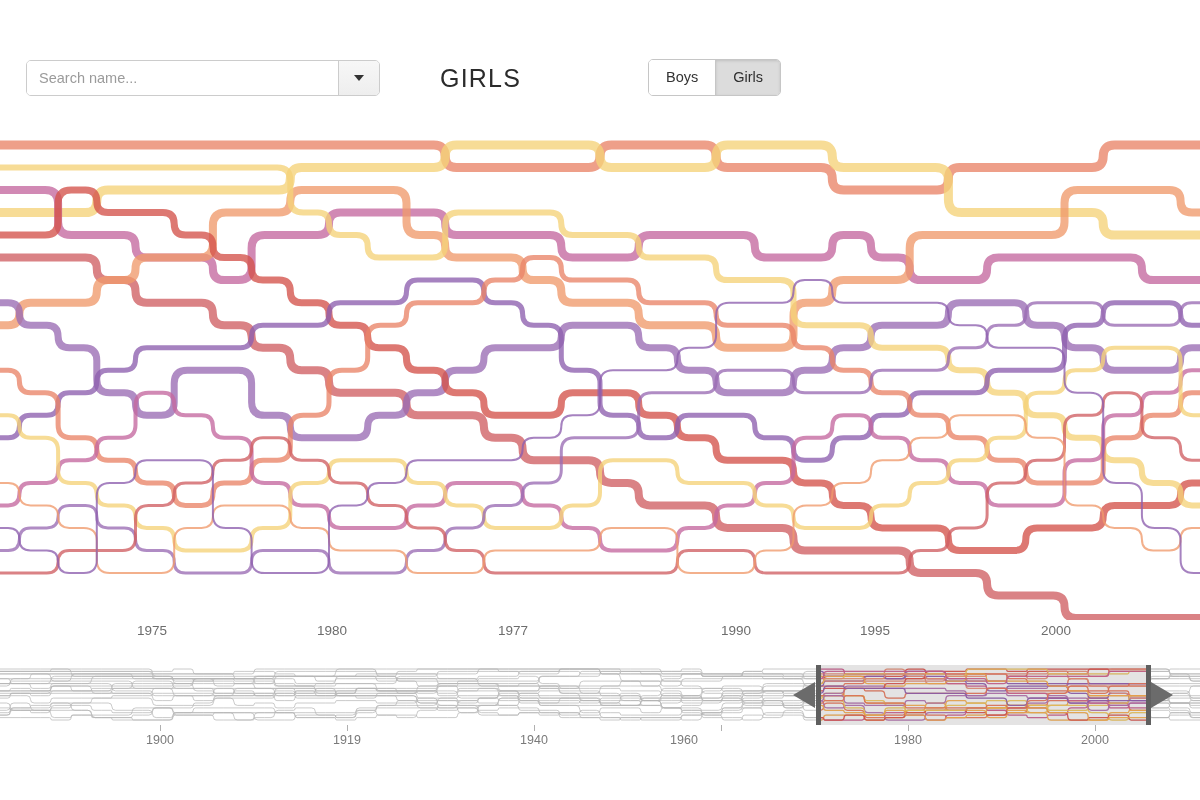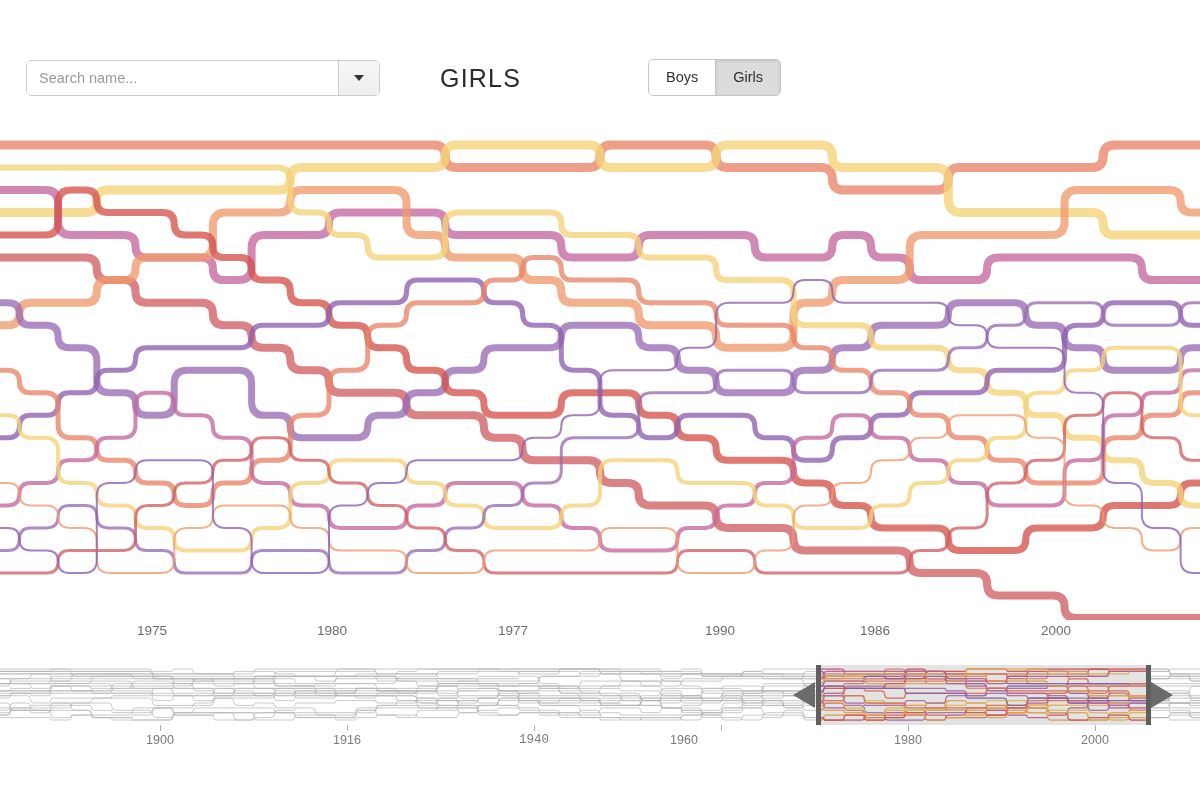--- a/index.html
+++ b/index.html
@@ -228,22 +228,22 @@
       <path d="M 0.0 443.0 L 38.7 443.0 L 46.8 443.0 Q 58.1 443.0 58.1 431.7 L 58.1 431.7 Q 58.1 420.4 69.3 420.4 L 77.4 420.4 L 116.1 420.4 L 122.5 420.4 Q 135.5 420.4 135.5 407.4 L 135.5 388.4 Q 135.5 375.4 148.5 375.4 L 154.8 375.4 L 162.9 375.4 Q 174.2 375.4 174.2 364.1 L 174.2 364.1 Q 174.2 352.9 185.5 352.9 L 193.5 352.9 L 201.6 352.9 Q 212.9 352.9 212.9 341.6 L 212.9 341.6 Q 212.9 330.3 224.2 330.3 L 232.3 330.3 L 240.4 330.3 Q 251.6 330.3 251.6 319.1 L 251.6 319.1 Q 251.6 307.8 262.9 307.8 L 271.0 307.8 L 279.1 307.8 Q 290.3 307.8 290.3 319.1 L 290.3 319.1 Q 290.3 330.3 301.6 330.3 L 309.7 330.3 L 317.8 330.3 Q 329.0 330.3 329.0 341.6 L 329.0 341.6 Q 329.0 352.9 340.3 352.9 L 348.4 352.9 L 356.5 352.9 Q 367.7 352.9 367.7 364.1 L 367.7 364.1 Q 367.7 375.4 379.0 375.4 L 387.1 375.4 L 395.2 375.4 Q 406.5 375.4 406.5 386.6 L 406.5 386.6 Q 406.5 397.9 417.7 397.9 L 425.8 397.9 L 433.9 397.9 Q 445.2 397.9 445.2 409.2 L 445.2 409.2 Q 445.2 420.4 456.4 420.4 L 464.5 420.4 L 472.6 420.4 Q 483.9 420.4 483.9 431.7 L 483.9 431.7 Q 483.9 443.0 495.1 443.0 L 503.2 443.0 L 541.9 443.0 L 580.6 443.0 L 619.4 443.0 L 658.1 443.0 L 666.2 443.0 Q 677.4 443.0 677.4 431.7 L 677.4 431.7 Q 677.4 420.4 688.7 420.4 L 696.8 420.4 L 735.5 420.4 L 743.6 420.4 Q 754.8 420.4 754.8 431.7 L 754.8 431.7 Q 754.8 443.0 766.1 443.0 L 774.2 443.0 L 812.9 443.0 L 851.6 443.0 L 890.3 443.0 L 898.4 443.0 Q 909.7 443.0 909.7 431.7 L 909.7 431.7 Q 909.7 420.4 920.9 420.4 L 929.0 420.4 L 937.1 420.4 Q 948.4 420.4 948.4 409.2 L 948.4 409.2 Q 948.4 397.9 959.6 397.9 L 967.7 397.9 L 974.1 397.9 Q 987.1 397.9 987.1 384.9 L 987.1 365.9 Q 987.1 352.9 1000.1 352.9 L 1006.5 352.9 L 1014.5 352.9 Q 1025.8 352.9 1025.8 341.6 L 1025.8 341.6 Q 1025.8 330.3 1037.1 330.3 L 1045.2 330.3 L 1051.5 330.3 Q 1064.5 330.3 1064.5 317.3 L 1064.5 298.3 Q 1064.5 285.3 1077.5 285.3 L 1083.9 285.3 L 1092.0 285.3 Q 1103.2 285.3 1103.2 274.0 L 1103.2 274.0 Q 1103.2 262.8 1114.5 262.8 L 1122.6 262.8 L 1128.9 262.8 Q 1141.9 262.8 1141.9 275.8 L 1141.9 294.8 Q 1141.9 307.8 1154.9 307.8 L 1161.3 307.8 L 1169.4 307.8 Q 1180.6 307.8 1180.6 319.1 L 1180.6 319.1 Q 1180.6 330.3 1191.9 330.3 L 1200.0 330.3" fill="none" stroke="#cf5f63" stroke-width="3" stroke-linecap="round" stroke-linejoin="round" opacity="0.78"></path>
       <path d="M 0.0 352.9 L 8.1 352.9 Q 19.4 352.9 19.4 364.1 L 19.4 364.1 Q 19.4 375.4 30.6 375.4 L 38.7 375.4 L 46.8 375.4 Q 58.1 375.4 58.1 386.6 L 58.1 386.6 Q 58.1 397.9 69.3 397.9 L 77.4 397.9 L 83.8 397.9 Q 96.8 397.9 96.8 410.9 L 96.8 430.0 Q 96.8 443.0 109.8 443.0 L 116.1 443.0 L 154.8 443.0 L 161.2 443.0 Q 174.2 443.0 174.2 430.0 L 174.2 410.9 Q 174.2 397.9 187.2 397.9 L 193.5 397.9 L 201.6 397.9 Q 212.9 397.9 212.9 386.6 L 212.9 386.6 Q 212.9 375.4 224.2 375.4 L 232.3 375.4 L 271.0 375.4 L 279.1 375.4 Q 290.3 375.4 290.3 386.6 L 290.3 386.6 Q 290.3 397.9 301.6 397.9 L 309.7 397.9 L 317.8 397.9 Q 329.0 397.9 329.0 409.2 L 329.0 409.2 Q 329.0 420.4 340.3 420.4 L 348.4 420.4 L 387.1 420.4 L 395.2 420.4 Q 406.5 420.4 406.5 431.7 L 406.5 431.7 Q 406.5 443.0 417.7 443.0 L 425.8 443.0 L 464.5 443.0 L 472.6 443.0 Q 483.9 443.0 483.9 431.7 L 483.9 431.7 Q 483.9 420.4 495.1 420.4 L 503.2 420.4 L 541.9 420.4 L 580.6 420.4 L 588.7 420.4 Q 600.0 420.4 600.0 409.2 L 600.0 409.2 Q 600.0 397.9 611.3 397.9 L 619.4 397.9 L 658.1 397.9 L 664.4 397.9 Q 677.4 397.9 677.4 410.9 L 677.4 430.0 Q 677.4 443.0 690.4 443.0 L 696.8 443.0 L 735.5 443.0 L 743.6 443.0 Q 754.8 443.0 754.8 431.7 L 754.8 431.7 Q 754.8 420.4 766.1 420.4 L 774.2 420.4 L 780.5 420.4 Q 793.5 420.4 793.5 407.4 L 793.5 388.4 Q 793.5 375.4 806.5 375.4 L 812.9 375.4 L 821.0 375.4 Q 832.3 375.4 832.3 364.1 L 832.3 364.1 Q 832.3 352.9 843.5 352.9 L 851.6 352.9 L 859.7 352.9 Q 871.0 352.9 871.0 341.6 L 871.0 341.6 Q 871.0 330.3 882.2 330.3 L 890.3 330.3 L 898.4 330.3 Q 909.7 330.3 909.7 319.1 L 909.7 319.1 Q 909.7 307.8 920.9 307.8 L 929.0 307.8 L 937.1 307.8 Q 948.4 307.8 948.4 296.5 L 948.4 296.5 Q 948.4 285.3 959.6 285.3 L 967.7 285.3 L 1006.5 285.3 L 1014.5 285.3 Q 1025.8 285.3 1025.8 296.5 L 1025.8 296.5 Q 1025.8 307.8 1037.1 307.8 L 1045.2 307.8 L 1051.5 307.8 Q 1064.5 307.8 1064.5 320.8 L 1064.5 362.4 Q 1064.5 375.4 1077.5 375.4 L 1083.9 375.4 L 1092.0 375.4 Q 1103.2 375.4 1103.2 386.6 L 1103.2 386.6 Q 1103.2 397.9 1114.5 397.9 L 1122.6 397.9 L 1130.7 397.9 Q 1141.9 397.9 1141.9 409.2 L 1141.9 409.2 Q 1141.9 420.4 1153.2 420.4 L 1161.3 420.4 L 1169.4 420.4 Q 1180.6 420.4 1180.6 409.2 L 1180.6 409.2 Q 1180.6 397.9 1191.9 397.9 L 1200.0 397.9" fill="none" stroke="#ef9a6c" stroke-width="2" stroke-linecap="round" stroke-linejoin="round" opacity="0.78"></path>
       <path d="M 0.0 397.9 L 8.1 397.9 Q 19.4 397.9 19.4 409.2 L 19.4 409.2 Q 19.4 420.4 30.6 420.4 L 38.7 420.4 L 46.8 420.4 Q 58.1 420.4 58.1 431.7 L 58.1 431.7 Q 58.1 443.0 69.3 443.0 L 77.4 443.0 L 83.8 443.0 Q 96.8 443.0 96.8 430.0 L 96.8 365.9 Q 96.8 352.9 109.8 352.9 L 116.1 352.9 L 124.2 352.9 Q 135.5 352.9 135.5 341.6 L 135.5 341.6 Q 135.5 330.3 146.7 330.3 L 154.8 330.3 L 193.5 330.3 L 199.9 330.3 Q 212.9 330.3 212.9 343.3 L 212.9 384.9 Q 212.9 397.9 225.9 397.9 L 232.3 397.9 L 238.6 397.9 Q 251.6 397.9 251.6 410.9 L 251.6 430.0 Q 251.6 443.0 264.6 443.0 L 271.0 443.0 L 309.7 443.0 L 316.0 443.0 Q 329.0 443.0 329.0 430.0 L 329.0 388.4 Q 329.0 375.4 342.0 375.4 L 348.4 375.4 L 356.5 375.4 Q 367.7 375.4 367.7 364.1 L 367.7 364.1 Q 367.7 352.9 379.0 352.9 L 387.1 352.9 L 395.2 352.9 Q 406.5 352.9 406.5 341.6 L 406.5 341.6 Q 406.5 330.3 417.7 330.3 L 425.8 330.3 L 464.5 330.3 L 503.2 330.3 L 511.3 330.3 Q 522.6 330.3 522.6 319.1 L 522.6 319.1 Q 522.6 307.8 533.8 307.8 L 541.9 307.8 L 550.0 307.8 Q 561.3 307.8 561.3 296.5 L 561.3 296.5 Q 561.3 285.3 572.6 285.3 L 580.6 285.3 L 587.0 285.3 Q 600.0 285.3 600.0 272.3 L 600.0 253.2 Q 600.0 240.2 613.0 240.2 L 619.4 240.2 L 658.1 240.2 L 666.2 240.2 Q 677.4 240.2 677.4 229.0 L 677.4 229.0 Q 677.4 217.7 688.7 217.7 L 696.8 217.7 L 703.1 217.7 Q 716.1 217.7 716.1 204.7 L 716.1 185.7 Q 716.1 172.7 729.1 172.7 L 735.5 172.7 L 774.2 172.7 L 782.3 172.7 Q 793.5 172.7 793.5 161.4 L 793.5 161.4 Q 793.5 150.1 804.8 150.1 L 812.9 150.1 L 821.0 150.1 Q 832.3 150.1 832.3 161.4 L 832.3 161.4 Q 832.3 172.7 843.5 172.7 L 851.6 172.7 L 890.3 172.7 L 929.0 172.7 L 937.1 172.7 Q 948.4 172.7 948.4 183.9 L 948.4 183.9 Q 948.4 195.2 959.6 195.2 L 967.7 195.2 L 975.8 195.2 Q 987.1 195.2 987.1 206.5 L 987.1 206.5 Q 987.1 217.7 998.4 217.7 L 1006.5 217.7 L 1045.2 217.7 L 1051.5 217.7 Q 1064.5 217.7 1064.5 230.7 L 1064.5 249.8 Q 1064.5 262.8 1077.5 262.8 L 1083.9 262.8 L 1090.2 262.8 Q 1103.2 262.8 1103.2 275.8 L 1103.2 339.9 Q 1103.2 352.9 1116.2 352.9 L 1122.6 352.9 L 1128.9 352.9 Q 1141.9 352.9 1141.9 365.9 L 1141.9 384.9 Q 1141.9 397.9 1154.9 397.9 L 1161.3 397.9 L 1167.6 397.9 Q 1180.6 397.9 1180.6 410.9 L 1180.6 430.0 Q 1180.6 443.0 1193.6 443.0 L 1200.0 443.0" fill="none" stroke="#8d5fae" stroke-width="2" stroke-linecap="round" stroke-linejoin="round" opacity="0.78"></path>
     </svg>
 </div>
 
 <div id="main-axis">
     <div class="axis-tick-label" style="left: 152px;">1975</div>
     <div class="axis-tick-label" style="left: 332px;">1980</div>
     <div class="axis-tick-label" style="left: 513px;">1977</div>
-    <div class="axis-tick-label" style="left: 720px;">1990</div>
-    <div class="axis-tick-label" style="left: 875px;">1986</div>
+    <div class="axis-tick-label" style="left: 736px;">1990</div>
+    <div class="axis-tick-label" style="left: 875px;">1995</div>
     <div class="axis-tick-label" style="left: 1056px;">2000</div>
   </div>
 
 <div id="minimap">
   <svg id="mini-svg" width="1200" height="60">
       <rect x="818" y="0" width="330" height="60" fill="#efeeee"></rect>
       <path d="M 0.0 38.0 L 6.5 38.0 Q 10.2 38.0 10.2 41.6 L 10.2 41.6 Q 10.2 45.3 13.8 45.3 L 20.3 45.3 L 40.7 45.3 L 61.0 45.3 L 81.4 45.3 L 87.9 45.3 Q 91.5 45.3 91.5 48.9 L 91.5 48.9 Q 91.5 52.6 95.2 52.6 L 101.7 52.6 L 122.0 52.6 L 131.0 52.6 Q 132.2 52.6 132.2 53.8 L 132.2 53.8 Q 132.2 55.0 133.4 55.0 L 142.4 55.0 L 162.7 55.0 L 169.2 55.0 Q 172.9 55.0 172.9 51.4 L 172.9 51.4 Q 172.9 47.7 176.5 47.7 L 183.1 47.7 L 203.4 47.7 L 223.7 47.7 L 230.3 47.7 Q 233.9 47.7 233.9 51.4 L 233.9 51.4 Q 233.9 55.0 237.5 55.0 L 244.1 55.0 L 253.0 55.0 Q 254.2 55.0 254.2 53.8 L 254.2 53.8 Q 254.2 52.6 255.5 52.6 L 264.4 52.6 L 270.9 52.6 Q 274.6 52.6 274.6 48.9 L 274.6 48.9 Q 274.6 45.3 278.2 45.3 L 284.7 45.3 L 293.7 45.3 Q 294.9 45.3 294.9 44.1 L 294.9 44.1 Q 294.9 42.9 296.1 42.9 L 305.1 42.9 L 311.6 42.9 Q 315.3 42.9 315.3 46.5 L 315.3 46.5 Q 315.3 50.1 318.9 50.1 L 325.4 50.1 L 334.4 50.1 Q 335.6 50.1 335.6 51.4 L 335.6 51.4 Q 335.6 52.6 336.8 52.6 L 345.8 52.6 L 353.5 52.6 Q 355.9 52.6 355.9 50.1 L 355.9 50.1 Q 355.9 47.7 358.4 47.7 L 366.1 47.7 L 372.6 47.7 Q 376.3 47.7 376.3 44.1 L 376.3 44.1 Q 376.3 40.4 379.9 40.4 L 386.4 40.4 L 406.8 40.4 L 427.1 40.4 L 433.6 40.4 Q 437.3 40.4 437.3 36.8 L 437.3 36.8 Q 437.3 33.1 440.9 33.1 L 447.5 33.1 L 456.4 33.1 Q 457.6 33.1 457.6 31.9 L 457.6 31.9 Q 457.6 30.7 458.8 30.7 L 467.8 30.7 L 488.1 30.7 L 508.5 30.7 L 516.2 30.7 Q 518.6 30.7 518.6 33.1 L 518.6 33.1 Q 518.6 35.6 521.1 35.6 L 528.8 35.6 L 536.6 35.6 Q 539.0 35.6 539.0 38.0 L 539.0 38.0 Q 539.0 40.4 541.4 40.4 L 549.2 40.4 L 569.5 40.4 L 589.8 40.4 L 610.2 40.4 L 630.5 40.4 L 637.0 40.4 Q 640.7 40.4 640.7 36.8 L 640.7 36.8 Q 640.7 33.1 644.3 33.1 L 650.8 33.1 L 659.8 33.1 Q 661.0 33.1 661.0 31.9 L 661.0 31.9 Q 661.0 30.7 662.2 30.7 L 671.2 30.7 L 691.5 30.7 L 699.3 30.7 Q 701.7 30.7 701.7 33.1 L 701.7 33.1 Q 701.7 35.6 704.1 35.6 L 711.9 35.6 L 720.8 35.6 Q 722.0 35.6 722.0 34.4 L 722.0 34.4 Q 722.0 33.1 723.2 33.1 L 732.2 33.1 L 741.2 33.1 Q 742.4 33.1 742.4 31.9 L 742.4 31.9 Q 742.4 30.7 743.6 30.7 L 752.5 30.7 L 760.3 30.7 Q 762.7 30.7 762.7 33.1 L 762.7 33.1 Q 762.7 35.6 765.1 35.6 L 772.9 35.6 L 780.6 35.6 Q 783.1 35.6 783.1 38.0 L 783.1 38.0 Q 783.1 40.4 785.5 40.4 L 793.2 40.4 L 801.0 40.4 Q 803.4 40.4 803.4 42.9 L 803.4 42.9 Q 803.4 45.3 805.8 45.3 L 813.6 45.3 L 820.1 45.3 Q 823.7 45.3 823.7 41.6 L 823.7 41.6 Q 823.7 38.0 827.4 38.0 L 833.9 38.0 L 840.4 38.0 Q 844.1 38.0 844.1 41.6 L 844.1 41.6 Q 844.1 45.3 847.7 45.3 L 854.2 45.3 L 860.8 45.3 Q 864.4 45.3 864.4 48.9 L 864.4 48.9 Q 864.4 52.6 868.0 52.6 L 874.6 52.6 L 883.5 52.6 Q 884.7 52.6 884.7 51.4 L 884.7 51.4 Q 884.7 50.1 886.0 50.1 L 894.9 50.1 L 902.7 50.1 Q 905.1 50.1 905.1 47.7 L 905.1 47.7 Q 905.1 45.3 907.5 45.3 L 915.3 45.3 L 923.0 45.3 Q 925.4 45.3 925.4 47.7 L 925.4 47.7 Q 925.4 50.1 927.9 50.1 L 935.6 50.1 L 944.5 50.1 Q 945.8 50.1 945.8 51.4 L 945.8 51.4 Q 945.8 52.6 947.0 52.6 L 955.9 52.6 L 976.3 52.6 L 985.2 52.6 Q 986.4 52.6 986.4 51.4 L 986.4 51.4 Q 986.4 50.1 987.7 50.1 L 996.6 50.1 L 1005.6 50.1 Q 1006.8 50.1 1006.8 48.9 L 1006.8 48.9 Q 1006.8 47.7 1008.0 47.7 L 1016.9 47.7 L 1023.5 47.7 Q 1027.1 47.7 1027.1 44.1 L 1027.1 44.1 Q 1027.1 40.4 1030.8 40.4 L 1037.3 40.4 L 1045.0 40.4 Q 1047.5 40.4 1047.5 38.0 L 1047.5 38.0 Q 1047.5 35.6 1049.9 35.6 L 1057.6 35.6 L 1078.0 35.6 L 1086.9 35.6 Q 1088.1 35.6 1088.1 34.4 L 1088.1 34.4 Q 1088.1 33.1 1089.3 33.1 L 1098.3 33.1 L 1106.0 33.1 Q 1108.5 33.1 1108.5 35.6 L 1108.5 35.6 Q 1108.5 38.0 1110.9 38.0 L 1118.6 38.0 L 1125.2 38.0 Q 1128.8 38.0 1128.8 41.6 L 1128.8 41.6 Q 1128.8 45.3 1132.5 45.3 L 1139.0 45.3 L 1145.5 45.3 Q 1149.2 45.3 1149.2 48.9 L 1149.2 48.9 Q 1149.2 52.6 1152.8 52.6 L 1159.3 52.6 L 1168.3 52.6 Q 1169.5 52.6 1169.5 51.4 L 1169.5 51.4 Q 1169.5 50.1 1170.7 50.1 L 1179.7 50.1 L 1188.6 50.1 Q 1189.8 50.1 1189.8 48.9 L 1189.8 48.9 Q 1189.8 47.7 1191.0 47.7 L 1200.0 47.7" fill="none" stroke="#b5b5b5" stroke-width="0.85" opacity="0.85"></path>
       <path d="M 0.0 52.6 L 20.3 52.6 L 40.7 52.6 L 49.6 52.6 Q 50.8 52.6 50.8 53.8 L 50.8 53.8 Q 50.8 55.0 52.1 55.0 L 61.0 55.0 L 68.8 55.0 Q 71.2 55.0 71.2 52.6 L 71.2 52.6 Q 71.2 50.1 73.6 50.1 L 81.4 50.1 L 90.3 50.1 Q 91.5 50.1 91.5 51.4 L 91.5 51.4 Q 91.5 52.6 92.7 52.6 L 101.7 52.6 L 122.0 52.6 L 131.0 52.6 Q 132.2 52.6 132.2 51.4 L 132.2 51.4 Q 132.2 50.1 133.4 50.1 L 142.4 50.1 L 148.9 50.1 Q 152.5 50.1 152.5 46.5 L 152.5 46.5 Q 152.5 42.9 156.2 42.9 L 162.7 42.9 L 169.2 42.9 Q 172.9 42.9 172.9 46.5 L 172.9 46.5 Q 172.9 50.1 176.5 50.1 L 183.1 50.1 L 203.4 50.1 L 211.1 50.1 Q 213.6 50.1 213.6 52.6 L 213.6 52.6 Q 213.6 55.0 216.0 55.0 L 223.7 55.0 L 244.1 55.0 L 250.6 55.0 Q 254.2 55.0 254.2 51.4 L 254.2 51.4 Q 254.2 47.7 257.9 47.7 L 264.4 47.7 L 284.7 47.7 L 292.5 47.7 Q 294.9 47.7 294.9 50.1 L 294.9 50.1 Q 294.9 52.6 297.3 52.6 L 305.1 52.6 L 325.4 52.6 L 334.4 52.6 Q 335.6 52.6 335.6 51.4 L 335.6 51.4 Q 335.6 50.1 336.8 50.1 L 345.8 50.1 L 352.3 50.1 Q 355.9 50.1 355.9 46.5 L 355.9 46.5 Q 355.9 42.9 359.6 42.9 L 366.1 42.9 L 386.4 42.9 L 406.8 42.9 L 427.1 42.9 L 447.5 42.9 L 454.0 42.9 Q 457.6 42.9 457.6 39.2 L 457.6 39.2 Q 457.6 35.6 461.3 35.6 L 467.8 35.6 L 476.8 35.6 Q 478.0 35.6 478.0 34.4 L 478.0 34.4 Q 478.0 33.1 479.2 33.1 L 488.1 33.1 L 494.7 33.1 Q 498.3 33.1 498.3 29.5 L 498.3 29.5 Q 498.3 25.9 501.9 25.9 L 508.5 25.9 L 515.0 25.9 Q 518.6 25.9 518.6 29.5 L 518.6 29.5 Q 518.6 33.1 522.3 33.1 L 528.8 33.1 L 536.6 33.1 Q 539.0 33.1 539.0 35.6 L 539.0 35.6 Q 539.0 38.0 541.4 38.0 L 549.2 38.0 L 569.5 38.0 L 578.4 38.0 Q 579.7 38.0 579.7 36.8 L 579.7 36.8 Q 579.7 35.6 580.9 35.6 L 589.8 35.6 L 598.8 35.6 Q 600.0 35.6 600.0 36.8 L 600.0 36.8 Q 600.0 38.0 601.2 38.0 L 610.2 38.0 L 616.7 38.0 Q 620.3 38.0 620.3 34.4 L 620.3 34.4 Q 620.3 30.7 624.0 30.7 L 630.5 30.7 L 638.2 30.7 Q 640.7 30.7 640.7 33.1 L 640.7 33.1 Q 640.7 35.6 643.1 35.6 L 650.8 35.6 L 657.4 35.6 Q 661.0 35.6 661.0 31.9 L 661.0 31.9 Q 661.0 28.3 664.7 28.3 L 671.2 28.3 L 678.9 28.3 Q 681.4 28.3 681.4 30.7 L 681.4 30.7 Q 681.4 33.1 683.8 33.1 L 691.5 33.1 L 711.9 33.1 L 719.6 33.1 Q 722.0 33.1 722.0 30.7 L 722.0 30.7 Q 722.0 28.3 724.5 28.3 L 732.2 28.3 L 752.5 28.3 L 761.5 28.3 Q 762.7 28.3 762.7 27.1 L 762.7 27.1 Q 762.7 25.9 763.9 25.9 L 772.9 25.9 L 780.6 25.9 Q 783.1 25.9 783.1 28.3 L 783.1 28.3 Q 783.1 30.7 785.5 30.7 L 793.2 30.7 L 813.6 30.7 L 833.9 30.7 L 854.2 30.7 L 860.8 30.7 Q 864.4 30.7 864.4 34.4 L 864.4 34.4 Q 864.4 38.0 868.0 38.0 L 874.6 38.0 L 894.9 38.0 L 903.9 38.0 Q 905.1 38.0 905.1 39.2 L 905.1 39.2 Q 905.1 40.4 906.3 40.4 L 915.3 40.4 L 924.2 40.4 Q 925.4 40.4 925.4 41.6 L 925.4 41.6 Q 925.4 42.9 926.6 42.9 L 935.6 42.9 L 942.1 42.9 Q 945.8 42.9 945.8 39.2 L 945.8 39.2 Q 945.8 35.6 949.4 35.6 L 955.9 35.6 L 964.9 35.6 Q 966.1 35.6 966.1 36.8 L 966.1 36.8 Q 966.1 38.0 967.3 38.0 L 976.3 38.0 L 984.0 38.0 Q 986.4 38.0 986.4 40.4 L 986.4 40.4 Q 986.4 42.9 988.9 42.9 L 996.6 42.9 L 1005.6 42.9 Q 1006.8 42.9 1006.8 41.6 L 1006.8 41.6 Q 1006.8 40.4 1008.0 40.4 L 1016.9 40.4 L 1037.3 40.4 L 1057.6 40.4 L 1065.4 40.4 Q 1067.8 40.4 1067.8 38.0 L 1067.8 38.0 Q 1067.8 35.6 1070.2 35.6 L 1078.0 35.6 L 1085.7 35.6 Q 1088.1 35.6 1088.1 33.1 L 1088.1 33.1 Q 1088.1 30.7 1090.6 30.7 L 1098.3 30.7 L 1118.6 30.7 L 1139.0 30.7 L 1146.7 30.7 Q 1149.2 30.7 1149.2 28.3 L 1149.2 28.3 Q 1149.2 25.9 1151.6 25.9 L 1159.3 25.9 L 1179.7 25.9 L 1186.2 25.9 Q 1189.8 25.9 1189.8 29.5 L 1189.8 29.5 Q 1189.8 33.1 1193.5 33.1 L 1200.0 33.1" fill="none" stroke="#b5b5b5" stroke-width="0.85" opacity="0.85"></path>
       <path d="M 0.0 33.1 L 7.7 33.1 Q 10.2 33.1 10.2 30.7 L 10.2 30.7 Q 10.2 28.3 12.6 28.3 L 20.3 28.3 L 40.7 28.3 L 61.0 28.3 L 81.4 28.3 L 101.7 28.3 L 122.0 28.3 L 142.4 28.3 L 150.1 28.3 Q 152.5 28.3 152.5 25.9 L 152.5 25.9 Q 152.5 23.4 155.0 23.4 L 162.7 23.4 L 171.7 23.4 Q 172.9 23.4 172.9 22.2 L 172.9 22.2 Q 172.9 21.0 174.1 21.0 L 183.1 21.0 L 189.6 21.0 Q 193.2 21.0 193.2 17.4 L 193.2 17.4 Q 193.2 13.7 196.9 13.7 L 203.4 13.7 L 209.9 13.7 Q 213.6 13.7 213.6 17.4 L 213.6 17.4 Q 213.6 21.0 217.2 21.0 L 223.7 21.0 L 232.7 21.0 Q 233.9 21.0 233.9 19.8 L 233.9 19.8 Q 233.9 18.6 235.1 18.6 L 244.1 18.6 L 250.6 18.6 Q 254.2 18.6 254.2 14.9 L 254.2 14.9 Q 254.2 11.3 257.9 11.3 L 264.4 11.3 L 284.7 11.3 L 305.1 11.3 L 325.4 11.3 L 345.8 11.3 L 366.1 11.3 L 386.4 11.3 L 394.2 11.3 Q 396.6 11.3 396.6 13.7 L 396.6 13.7 Q 396.6 16.1 399.0 16.1 L 406.8 16.1 L 414.5 16.1 Q 416.9 16.1 416.9 18.6 L 416.9 18.6 Q 416.9 21.0 419.4 21.0 L 427.1 21.0 L 447.5 21.0 L 455.2 21.0 Q 457.6 21.0 457.6 23.4 L 457.6 23.4 Q 457.6 25.9 460.1 25.9 L 467.8 25.9 L 476.8 25.9 Q 478.0 25.9 478.0 24.6 L 478.0 24.6 Q 478.0 23.4 479.2 23.4 L 488.1 23.4 L 494.7 23.4 Q 498.3 23.4 498.3 27.1 L 498.3 27.1 Q 498.3 30.7 501.9 30.7 L 508.5 30.7 L 516.2 30.7 Q 518.6 30.7 518.6 33.1 L 518.6 33.1 Q 518.6 35.6 521.1 35.6 L 528.8 35.6 L 549.2 35.6 L 569.5 35.6 L 578.4 35.6 Q 579.7 35.6 579.7 36.8 L 579.7 36.8 Q 579.7 38.0 580.9 38.0 L 589.8 38.0 L 597.6 38.0 Q 600.0 38.0 600.0 35.6 L 600.0 35.6 Q 600.0 33.1 602.4 33.1 L 610.2 33.1 L 630.5 33.1 L 650.8 33.1 L 671.2 33.1 L 691.5 33.1 L 711.9 33.1 L 718.4 33.1 Q 722.0 33.1 722.0 29.5 L 722.0 29.5 Q 722.0 25.9 725.7 25.9 L 732.2 25.9 L 752.5 25.9 L 759.1 25.9 Q 762.7 25.9 762.7 22.2 L 762.7 22.2 Q 762.7 18.6 766.4 18.6 L 772.9 18.6 L 793.2 18.6 L 813.6 18.6 L 820.1 18.6 Q 823.7 18.6 823.7 14.9 L 823.7 14.9 Q 823.7 11.3 827.4 11.3 L 833.9 11.3 L 854.2 11.3 L 874.6 11.3 L 894.9 11.3 L 901.4 11.3 Q 905.1 11.3 905.1 7.6 L 905.1 7.6 Q 905.1 4.0 908.7 4.0 L 915.3 4.0 L 923.0 4.0 Q 925.4 4.0 925.4 6.4 L 925.4 6.4 Q 925.4 8.9 927.9 8.9 L 935.6 8.9 L 955.9 8.9 L 976.3 8.9 L 996.6 8.9 L 1005.6 8.9 Q 1006.8 8.9 1006.8 10.1 L 1006.8 10.1 Q 1006.8 11.3 1008.0 11.3 L 1016.9 11.3 L 1024.7 11.3 Q 1027.1 11.3 1027.1 8.9 L 1027.1 8.9 Q 1027.1 6.4 1029.5 6.4 L 1037.3 6.4 L 1057.6 6.4 L 1066.6 6.4 Q 1067.8 6.4 1067.8 7.6 L 1067.8 7.6 Q 1067.8 8.9 1069.0 8.9 L 1078.0 8.9 L 1085.7 8.9 Q 1088.1 8.9 1088.1 6.4 L 1088.1 6.4 Q 1088.1 4.0 1090.6 4.0 L 1098.3 4.0 L 1107.3 4.0 Q 1108.5 4.0 1108.5 5.2 L 1108.5 5.2 Q 1108.5 6.4 1109.7 6.4 L 1118.6 6.4 L 1139.0 6.4 L 1159.3 6.4 L 1168.3 6.4 Q 1169.5 6.4 1169.5 5.2 L 1169.5 5.2 Q 1169.5 4.0 1170.7 4.0 L 1179.7 4.0 L 1200.0 4.0" fill="none" stroke="#b5b5b5" stroke-width="0.85" opacity="0.85"></path>
       <path d="M 0.0 28.3 L 20.3 28.3 L 29.3 28.3 Q 30.5 28.3 30.5 29.5 L 30.5 29.5 Q 30.5 30.7 31.7 30.7 L 40.7 30.7 L 48.4 30.7 Q 50.8 30.7 50.8 28.3 L 50.8 28.3 Q 50.8 25.9 53.3 25.9 L 61.0 25.9 L 81.4 25.9 L 101.7 25.9 L 110.7 25.9 Q 111.9 25.9 111.9 27.1 L 111.9 27.1 Q 111.9 28.3 113.1 28.3 L 122.0 28.3 L 142.4 28.3 L 148.9 28.3 Q 152.5 28.3 152.5 31.9 L 152.5 31.9 Q 152.5 35.6 156.2 35.6 L 162.7 35.6 L 170.5 35.6 Q 172.9 35.6 172.9 33.1 L 172.9 33.1 Q 172.9 30.7 175.3 30.7 L 183.1 30.7 L 190.8 30.7 Q 193.2 30.7 193.2 33.1 L 193.2 33.1 Q 193.2 35.6 195.6 35.6 L 203.4 35.6 L 212.3 35.6 Q 213.6 35.6 213.6 34.4 L 213.6 34.4 Q 213.6 33.1 214.8 33.1 L 223.7 33.1 L 230.3 33.1 Q 233.9 33.1 233.9 36.8 L 233.9 36.8 Q 233.9 40.4 237.5 40.4 L 244.1 40.4 L 253.0 40.4 Q 254.2 40.4 254.2 39.2 L 254.2 39.2 Q 254.2 38.0 255.5 38.0 L 264.4 38.0 L 272.1 38.0 Q 274.6 38.0 274.6 40.4 L 274.6 40.4 Q 274.6 42.9 277.0 42.9 L 284.7 42.9 L 292.5 42.9 Q 294.9 42.9 294.9 40.4 L 294.9 40.4 Q 294.9 38.0 297.3 38.0 L 305.1 38.0 L 325.4 38.0 L 334.4 38.0 Q 335.6 38.0 335.6 36.8 L 335.6 36.8 Q 335.6 35.6 336.8 35.6 L 345.8 35.6 L 366.1 35.6 L 375.1 35.6 Q 376.3 35.6 376.3 36.8 L 376.3 36.8 Q 376.3 38.0 377.5 38.0 L 386.4 38.0 L 406.8 38.0 L 414.5 38.0 Q 416.9 38.0 416.9 35.6 L 416.9 35.6 Q 416.9 33.1 419.4 33.1 L 427.1 33.1 L 433.6 33.1 Q 437.3 33.1 437.3 36.8 L 437.3 36.8 Q 437.3 40.4 440.9 40.4 L 447.5 40.4 L 467.8 40.4 L 488.1 40.4 L 508.5 40.4 L 516.2 40.4 Q 518.6 40.4 518.6 42.9 L 518.6 42.9 Q 518.6 45.3 521.1 45.3 L 528.8 45.3 L 549.2 45.3 L 556.9 45.3 Q 559.3 45.3 559.3 47.7 L 559.3 47.7 Q 559.3 50.1 561.8 50.1 L 569.5 50.1 L 577.2 50.1 Q 579.7 50.1 579.7 47.7 L 579.7 47.7 Q 579.7 45.3 582.1 45.3 L 589.8 45.3 L 596.4 45.3 Q 600.0 45.3 600.0 48.9 L 600.0 48.9 Q 600.0 52.6 603.6 52.6 L 610.2 52.6 L 619.1 52.6 Q 620.3 52.6 620.3 53.8 L 620.3 53.8 Q 620.3 55.0 621.6 55.0 L 630.5 55.0 L 639.5 55.0 Q 640.7 55.0 640.7 53.8 L 640.7 53.8 Q 640.7 52.6 641.9 52.6 L 650.8 52.6 L 671.2 52.6 L 680.1 52.6 Q 681.4 52.6 681.4 51.4 L 681.4 51.4 Q 681.4 50.1 682.6 50.1 L 691.5 50.1 L 700.5 50.1 Q 701.7 50.1 701.7 48.9 L 701.7 48.9 Q 701.7 47.7 702.9 47.7 L 711.9 47.7 L 719.6 47.7 Q 722.0 47.7 722.0 45.3 L 722.0 45.3 Q 722.0 42.9 724.5 42.9 L 732.2 42.9 L 738.7 42.9 Q 742.4 42.9 742.4 39.2 L 742.4 39.2 Q 742.4 35.6 746.0 35.6 L 752.5 35.6 L 772.9 35.6 L 779.4 35.6 Q 783.1 35.6 783.1 39.2 L 783.1 39.2 Q 783.1 42.9 786.7 42.9 L 793.2 42.9 L 799.7 42.9 Q 803.4 42.9 803.4 39.2 L 803.4 39.2 Q 803.4 35.6 807.0 35.6 L 813.6 35.6 L 820.1 35.6 Q 823.7 35.6 823.7 39.2 L 823.7 39.2 Q 823.7 42.9 827.4 42.9 L 833.9 42.9 L 842.9 42.9 Q 844.1 42.9 844.1 41.6 L 844.1 41.6 Q 844.1 40.4 845.3 40.4 L 854.2 40.4 L 860.8 40.4 Q 864.4 40.4 864.4 44.1 L 864.4 44.1 Q 864.4 47.7 868.0 47.7 L 874.6 47.7 L 881.1 47.7 Q 884.7 47.7 884.7 51.4 L 884.7 51.4 Q 884.7 55.0 888.4 55.0 L 894.9 55.0 L 915.3 55.0 L 921.8 55.0 Q 925.4 55.0 925.4 51.4 L 925.4 51.4 Q 925.4 47.7 929.1 47.7 L 935.6 47.7 L 955.9 47.7 L 963.7 47.7 Q 966.1 47.7 966.1 45.3 L 966.1 45.3 Q 966.1 42.9 968.5 42.9 L 976.3 42.9 L 985.2 42.9 Q 986.4 42.9 986.4 44.1 L 986.4 44.1 Q 986.4 45.3 987.7 45.3 L 996.6 45.3 L 1005.6 45.3 Q 1006.8 45.3 1006.8 44.1 L 1006.8 44.1 Q 1006.8 42.9 1008.0 42.9 L 1016.9 42.9 L 1024.7 42.9 Q 1027.1 42.9 1027.1 40.4 L 1027.1 40.4 Q 1027.1 38.0 1029.5 38.0 L 1037.3 38.0 L 1045.0 38.0 Q 1047.5 38.0 1047.5 35.6 L 1047.5 35.6 Q 1047.5 33.1 1049.9 33.1 L 1057.6 33.1 L 1078.0 33.1 L 1085.7 33.1 Q 1088.1 33.1 1088.1 35.6 L 1088.1 35.6 Q 1088.1 38.0 1090.6 38.0 L 1098.3 38.0 L 1118.6 38.0 L 1126.4 38.0 Q 1128.8 38.0 1128.8 35.6 L 1128.8 35.6 Q 1128.8 33.1 1131.2 33.1 L 1139.0 33.1 L 1147.9 33.1 Q 1149.2 33.1 1149.2 34.4 L 1149.2 34.4 Q 1149.2 35.6 1150.4 35.6 L 1159.3 35.6 L 1168.3 35.6 Q 1169.5 35.6 1169.5 36.8 L 1169.5 36.8 Q 1169.5 38.0 1170.7 38.0 L 1179.7 38.0 L 1200.0 38.0" fill="none" stroke="#b5b5b5" stroke-width="0.85" opacity="0.85"></path>
@@ -308,22 +308,22 @@
 <div id="brush-window" style="left: 818px; width: 330px;"></div>
 <div class="brush-handle" id="brush-handle-left" style="left: 816px;"></div>
 <div class="brush-handle" id="brush-handle-right" style="left: 1146px;"></div>
 <div class="brush-arrow left" id="brush-arrow-left" style="left: 793px;"></div>
 <div class="brush-arrow right" id="brush-arrow-right" style="left: 1151px;"></div>
 
 <div id="mini-axis">
     <div class="mini-tick" style="left: 160px;"></div>
     <div class="mini-tick-label" style="left: 160px;">1900</div>
     <div class="mini-tick" style="left: 347px;"></div>
-    <div class="mini-tick-label" style="left: 347px;">1916</div>
+    <div class="mini-tick-label" style="left: 347px;">1919</div>
     <div class="mini-tick" style="left: 534px;"></div>
-    <div class="mini-tick-label" style="left: 534px; font-family: Liberation Mono, monospace;">1940</div>
+    <div class="mini-tick-label" style="left: 534px;">1940</div>
     <div class="mini-tick" style="left: 721px;"></div>
     <div class="mini-tick-label" style="left: 684px;">1960</div>
     <div class="mini-tick" style="left: 908px;"></div>
     <div class="mini-tick-label" style="left: 908px;">1980</div>
     <div class="mini-tick" style="left: 1095px;"></div>
     <div class="mini-tick-label" style="left: 1095px;">2000</div>
   </div>
 
 </body></html>

